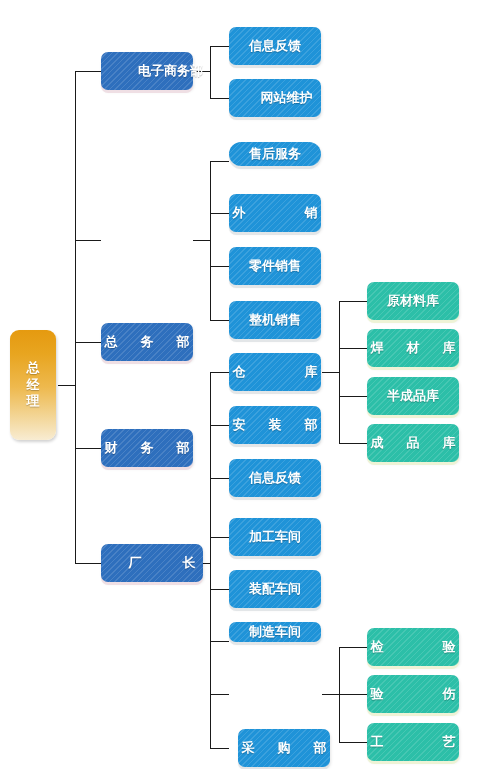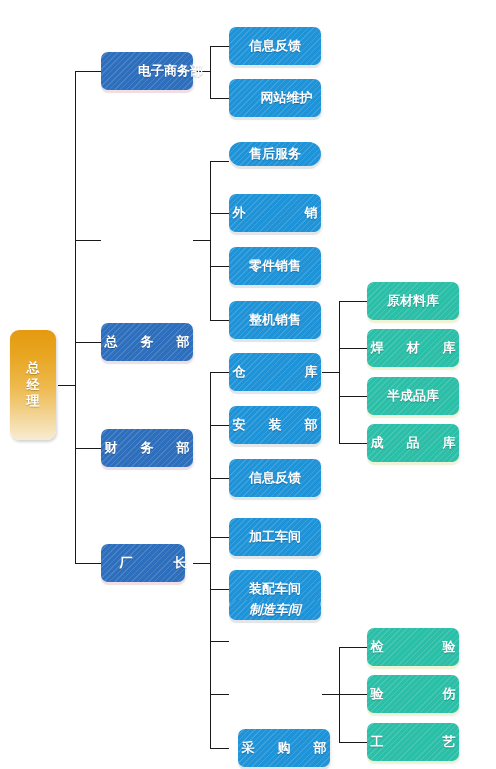--- a/index.html
+++ b/index.html
@@ -143,21 +143,21 @@
 
 
   <div class="node lvl2 sp2" style="left:101px;top:323px;width:92px;height:38px;">
     <span>总　务　部</span>
   </div>
 
   <div class="node lvl2 sp2" style="left:101px;top:429px;width:92px;height:38px;">
     <span>财　务　部</span>
   </div>
 
-  <div class="node lvl2 sp2" style="left:101px;top:544px;width:84px;height:38px;padding-left:20px;">
+  <div class="node lvl2 sp2" style="left:101px;top:544px;width:102px;height:38px;padding-left:20px;">
     <span>厂　　长</span>
   </div>
 
   <div class="node lvl3" style="left:229px;top:27px;width:92px;height:38px;">
     <span>信息反馈</span>
   </div>
   <div class="node lvl3" style="left:229px;top:79px;width:92px;height:38px;padding-left:23px;">
     <span>网站维护</span>
   </div>
 
@@ -182,21 +182,21 @@
   </div>
   <div class="node lvl3" style="left:229px;top:459px;width:92px;height:38px;">
     <span>信息反馈</span>
   </div>
   <div class="node lvl3" style="left:229px;top:518px;width:92px;height:38px;">
     <span>加工车间</span>
   </div>
   <div class="node lvl3" style="left:229px;top:570px;width:92px;height:38px;">
     <span>装配车间</span>
   </div>
-  <div class="node lvl3" style="left:229px;top:600px;width:92px;height:20px;font-style:italic;">
+  <div class="node lvl3" style="left:229px;top:622px;width:92px;height:20px;">
     <span>制造车间</span>
   </div>
   <div class="node lvl3 sp2" style="left:238px;top:729px;width:92px;height:38px;">
     <span>采　购　部</span>
   </div>
 
   <div class="node lvl4" style="left:367px;top:282px;width:92px;height:38px;">
     <span>原材料库</span>
   </div>
   <div class="node lvl4 sp2" style="left:367px;top:329px;width:92px;height:38px;">

